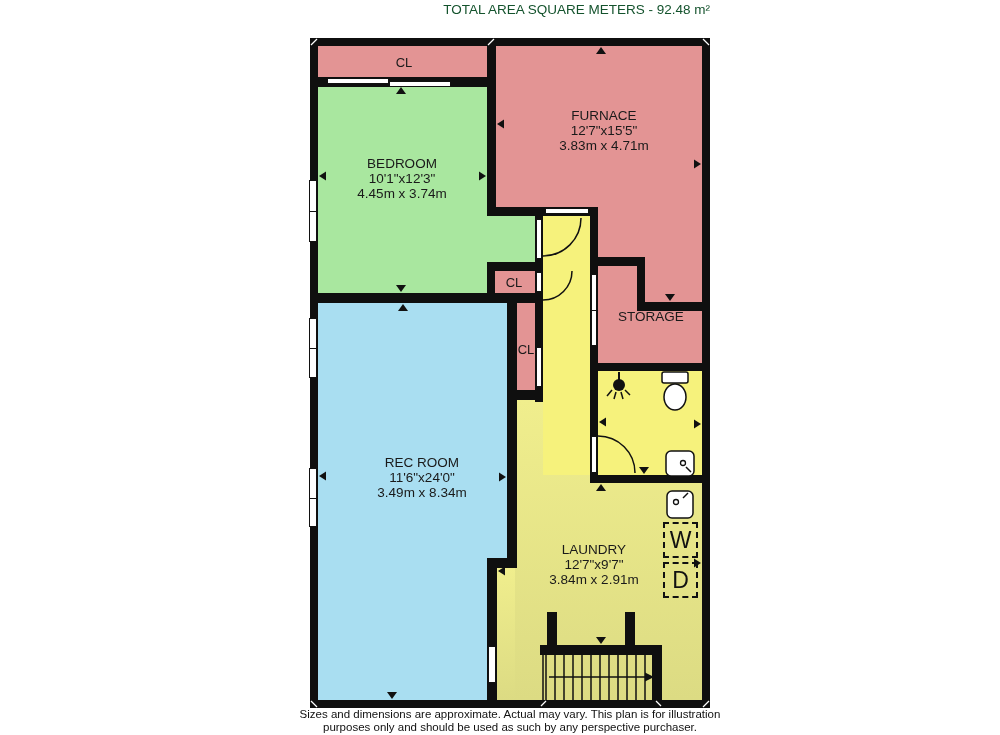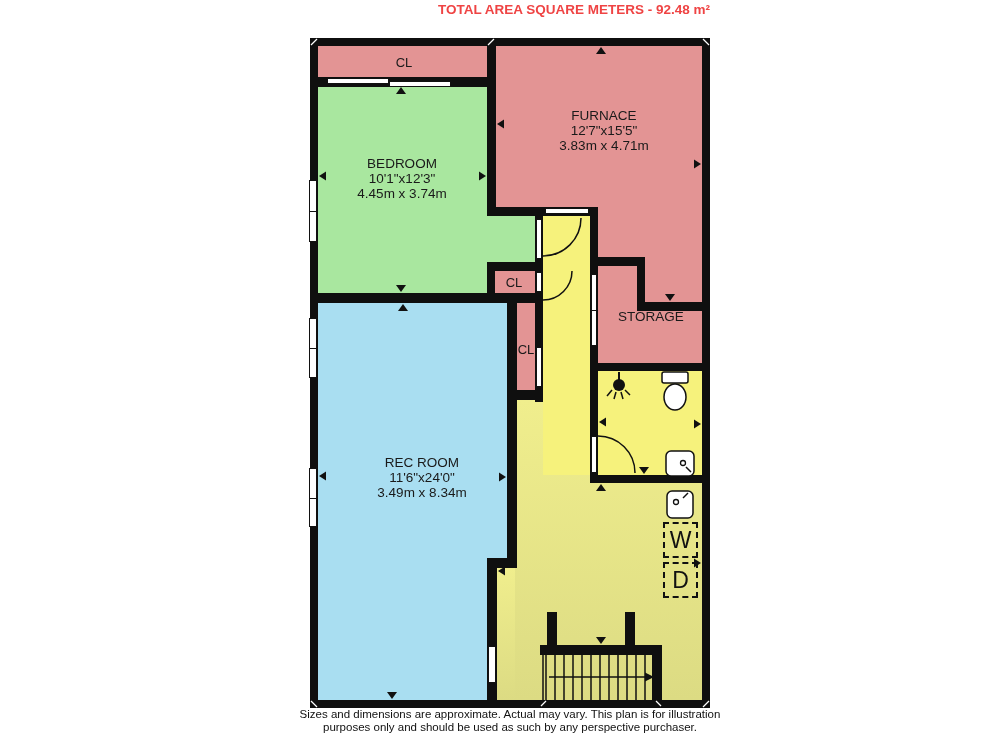--- a/index.html
+++ b/index.html
@@ -6,21 +6,21 @@
   #canvas{position:relative;width:1000px;height:735px;background:#fff;overflow:hidden;
           font-family:"Liberation Sans","DejaVu Sans",sans-serif;color:#111;}
   .wall{position:absolute;background:#0f0f0f;}
   .fill{position:absolute;}
   .white-ins{position:absolute;background:#fff;border:1px solid #111;box-sizing:border-box;}
   .win{position:absolute;background:#fff;border:1px solid #111;box-sizing:border-box;}
   .win .pane{position:absolute;left:0;top:50%;width:100%;height:0;border-top:1px solid #111;}
   .room-label{position:absolute;transform:translate(-50%,-50%);text-align:center;
               white-space:nowrap;font-size:13.5px;line-height:15px;color:#1a1a1a;}
   .cl-label{position:absolute;transform:translate(-50%,-50%);font-size:13px;color:#1a1a1a;white-space:nowrap;}
-  .hdr-right{position:absolute;right:290px;top:2px;text-align:right;font-size:13.5px;line-height:15.5px;color:#ef4444;font-weight:bold;}
+  .hdr-right{position:absolute;right:290px;top:2px;text-align:right;font-size:13.5px;line-height:15.5px;color:#14532d;}
   .hdr-left{position:absolute;left:310px;top:36px;font-size:13.5px;color:#111;}
   .footer{position:absolute;left:0;width:1020px;top:708px;text-align:center;
           font-size:11.5px;line-height:12.5px;color:#111;}
   .appl{position:absolute;border:2px dashed #111;box-sizing:border-box;display:flex;
         align-items:center;justify-content:center;font-size:23px;color:#111;}
   .laundry-grad{background-image:linear-gradient(#f0ee8d,#dcdb83);}
   svg{position:absolute;left:0;top:0;}
 </style>
 </head>
 <body>
@@ -210,20 +210,25 @@
   <div class="room-label" style="left:604px;top:130px;">
     <div>FURNACE</div>
     <div>12'7"x15'5"</div>
     <div>3.83m x 4.71m</div>
   </div>
   <div class="room-label" style="left:422px;top:477px;">
     <div>REC ROOM</div>
     <div>11'6"x24'0"</div>
     <div>3.49m x 8.34m</div>
   </div>
+  <div class="room-label" style="left:594px;top:564px;">
+    <div>LAUNDRY</div>
+    <div>12'7"x9'7"</div>
+    <div>3.84m x 2.91m</div>
+  </div>
   <div class="room-label" style="left:651px;top:316px;">
     <div>STORAGE</div>
   </div>
   <div class="cl-label" style="left:404px;top:62px;">CL</div>
   <div class="cl-label" style="left:514px;top:282px;">CL</div>
   <div class="cl-label" style="left:526px;top:349px;">CL</div>
 
 </div>
 
 </body></html>

